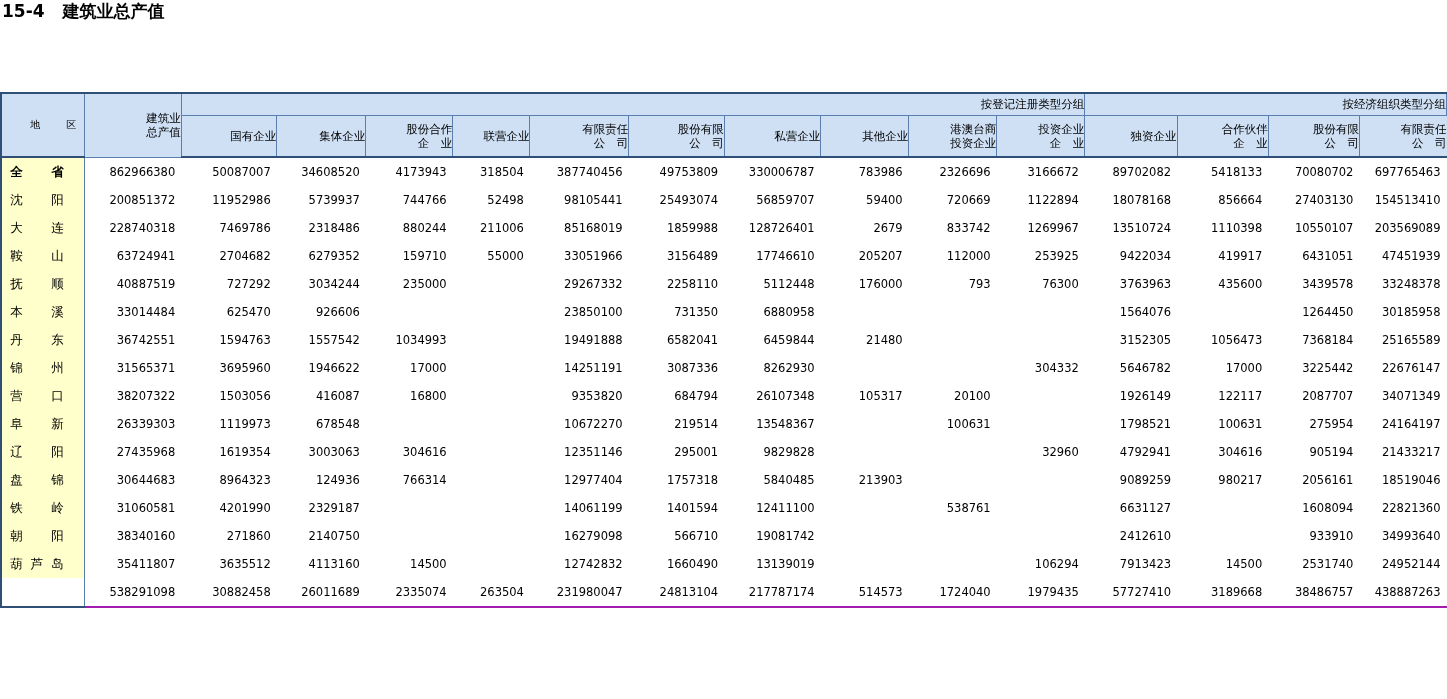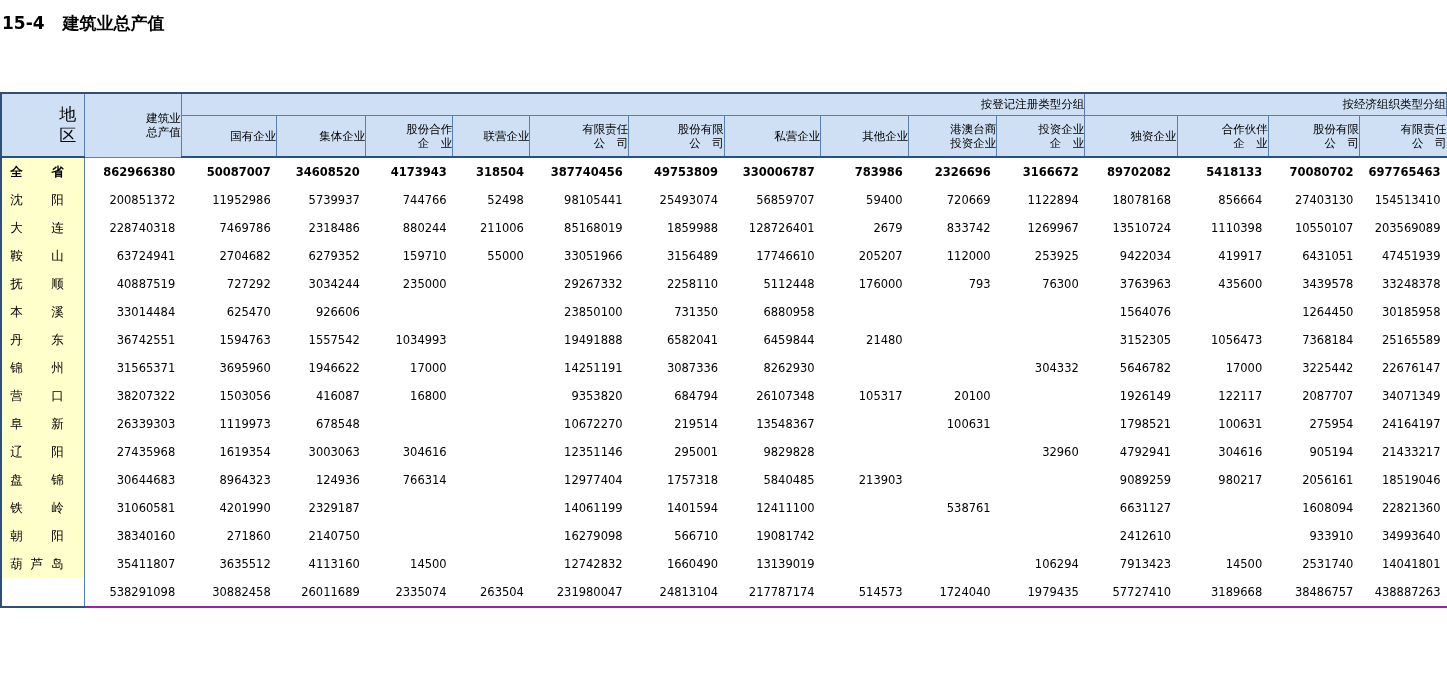--- a/index.html
+++ b/index.html
@@ -7,21 +7,21 @@
     width:1447px;height:699px;
     background:#ffffff;
     font-family:"DejaVu Sans","Liberation Sans",sans-serif;
     font-size:12px;
     color:#000;
     overflow:hidden;
   }
   .page{position:relative;width:1447px;height:699px;}
 
   .doc-title{
-    position:absolute;left:2px;top:12px;
+    position:absolute;left:2px;top:0;
     font-size:17px;font-weight:bold;letter-spacing:0px;
   }
   .doc-title .num{margin-right:18px;}
 
   .meta-row{
     position:absolute;left:0;top:72px;width:1447px;height:16px;
   }
   .meta-year{
     position:absolute;left:362px;top:0;font-size:11px;
   }
@@ -51,42 +51,42 @@
     font-size:11.5px;
   }
   .hdr-top{border-top:2px solid #2f4f77;border-bottom:1px solid #5a7fae;height:21px;}
   .hdr-bot{border-bottom:2px solid #2f4f77;height:40px;}
   th.region-cell{
     border-top:2px solid #2f4f77;
     border-bottom:2px solid #2f4f77;
     border-left:2px solid #2f4f77;
     letter-spacing:8px;
     text-indent:8px;
-    font-size:17px;
+    font-size:10px;
   }
   .nb-right{border-right:0 !important;}
 
   tbody td{
     height:28px;
     text-align:right;
     padding-right:6px;
     vertical-align:middle;
     white-space:nowrap;
   }
   tbody td.region{
     background:#ffffcc;
     text-align:center;
     padding-right:12px;
     letter-spacing:8px;
     text-indent:8px;
     border-left:2px solid #2f4f77;
     border-right:1px solid #5a7fae;
     font-size:12.5px;
   }
-  tbody tr.total td{font-weight:bold;}
+  tbody tr.total td{font-weight:normal;}
   tbody tr.total td.region{font-weight:bold;}
   tbody tr.last td{border-bottom:2px solid #a21caf;}
   tbody tr.last td.region{background:#ffffff;border-bottom:2px solid #2f4f77;}
 </style>
 </head>
 <body>
 
 <div class="page">
 
   <div class="doc-title">
@@ -426,21 +426,21 @@
           <td></td>
           <td>12742832</td>
           <td>1660490</td>
           <td>13139019</td>
           <td></td>
           <td></td>
           <td>106294</td>
           <td>7913423</td>
           <td>14500</td>
           <td>2531740</td>
-          <td>14041801</td>
+          <td>24952144</td>
         </tr>
         <tr class="last">
           <td class="region"></td>
           <td>538291098</td>
           <td>30882458</td>
           <td>26011689</td>
           <td>2335074</td>
           <td>263504</td>
           <td>231980047</td>
           <td>24813104</td>

